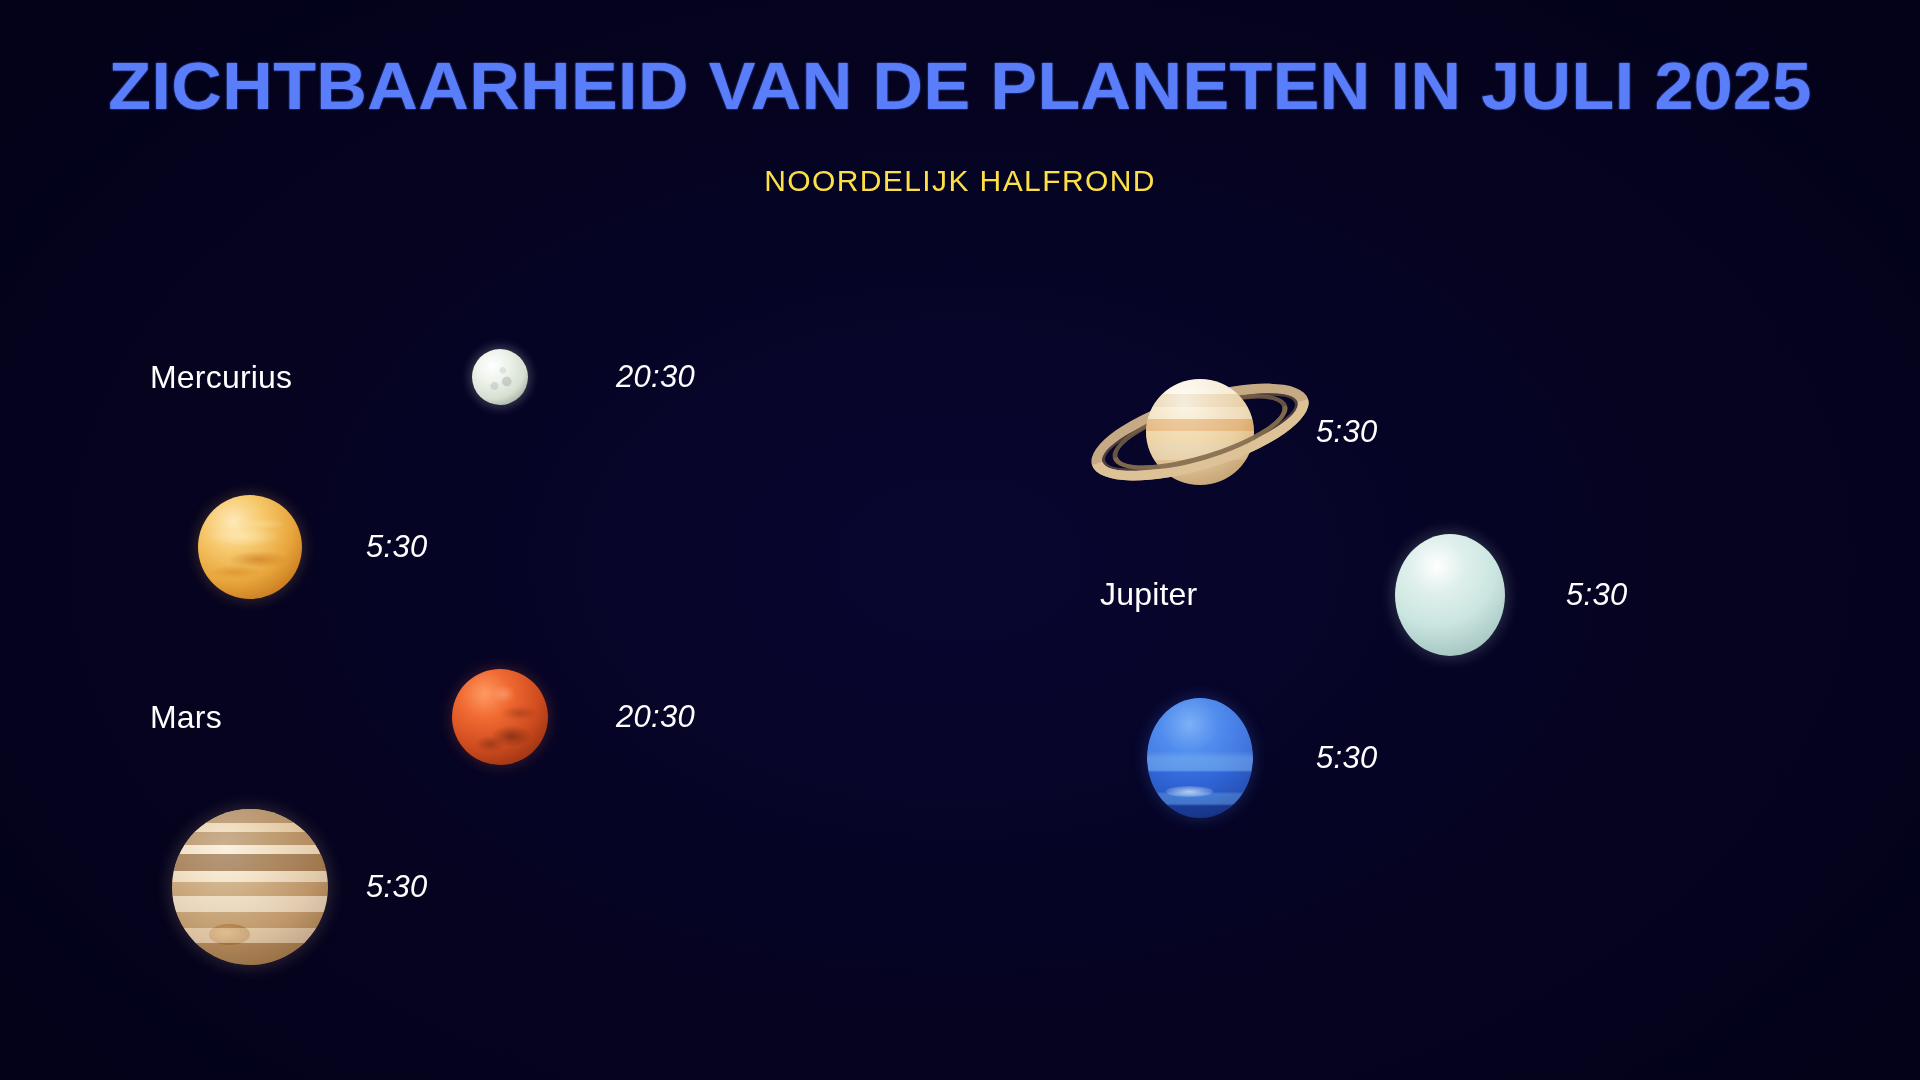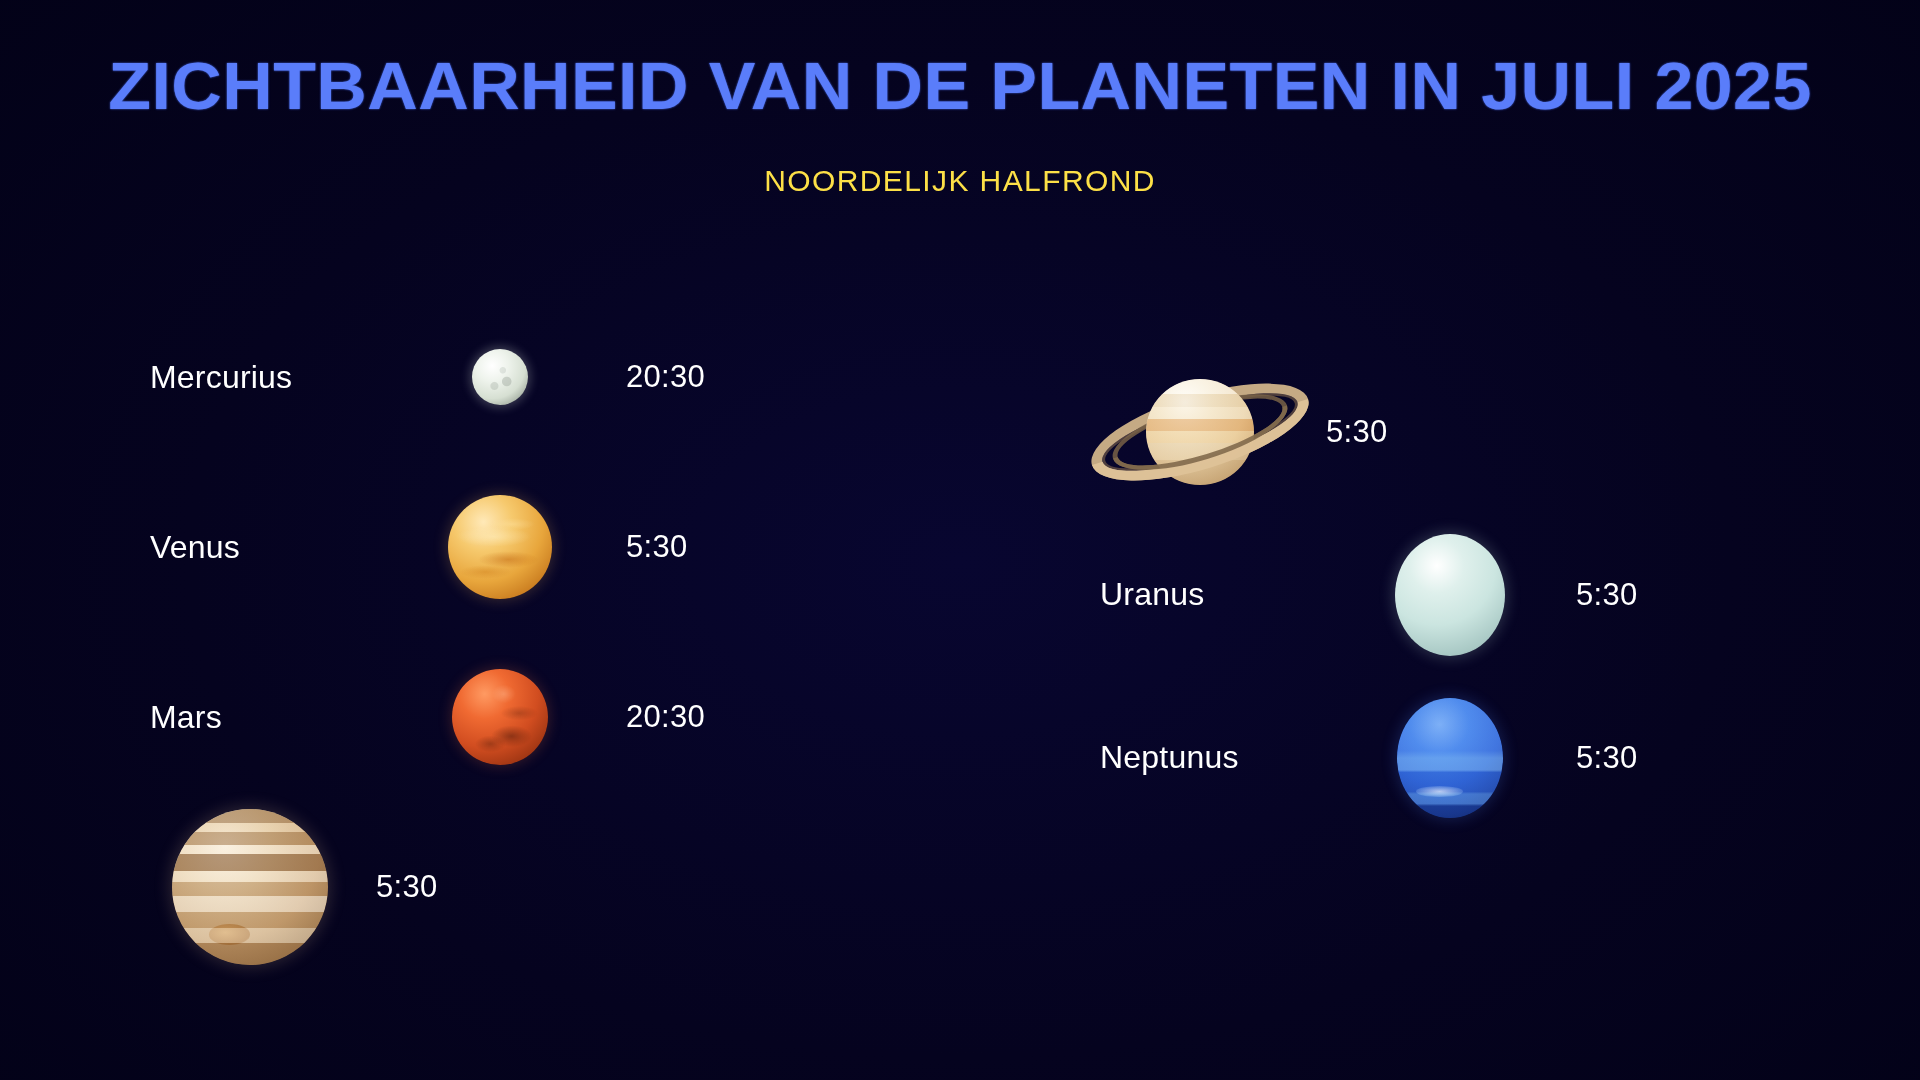--- a/index.html
+++ b/index.html
@@ -76,21 +76,22 @@
     justify-content:center;
     flex-shrink:0;
   }
 
   .planet-time {
     color:#ffffff;
     font-size:31px;
     font-weight:400;
     letter-spacing:0.3px;
     white-space:nowrap;
-    margin-left:26px;
+    margin-left:16px;
+    font-style:italic;
   }
 
   
   .body { border-radius:50%; position:relative; overflow:hidden; }
 
   
   .p-mercury {
     width:56px; height:56px;
     background:
       radial-gradient(circle at 36% 30%, #ffffff 0%, #eef3ec 30%, #d6dfd2 62%, #9aa498 86%, #4c5450 100%);
@@ -264,21 +265,20 @@
 
   <div class="planet-row">
     <div class="planet-name">Mercurius</div>
     <div class="planet-visual">
       <div class="body p-mercury"></div>
     </div>
     <div class="planet-time">20:30</div>
   </div>
 
   <div class="planet-row">
-    <div class="planet-name">Venus</div>
     <div class="planet-visual">
       <div class="body p-venus"></div>
     </div>
     <div class="planet-time">5:30</div>
   </div>
 
   <div class="planet-row">
     <div class="planet-name">Mars</div>
     <div class="planet-visual">
       <div class="body p-mars"></div>
@@ -306,29 +306,28 @@
         <div class="ring ring-inner-back"></div>
         <div class="body p-saturn"></div>
         <div class="ring ring-front"></div>
         <div class="ring ring-inner-front"></div>
       </div>
     </div>
     <div class="planet-time">5:30</div>
   </div>
 
   <div class="planet-row">
-    <div class="planet-name">Uranus</div>
+    <div class="planet-name">Jupiter</div>
     <div class="planet-visual">
       <div class="p-uranus"></div>
     </div>
     <div class="planet-time">5:30</div>
   </div>
 
   <div class="planet-row">
-    <div class="planet-name">Neptunus</div>
     <div class="planet-visual">
       <div class="p-neptune">
           <div class="storm"></div>
         </div>
     </div>
     <div class="planet-time">5:30</div>
   </div>
 
 </div>
 

